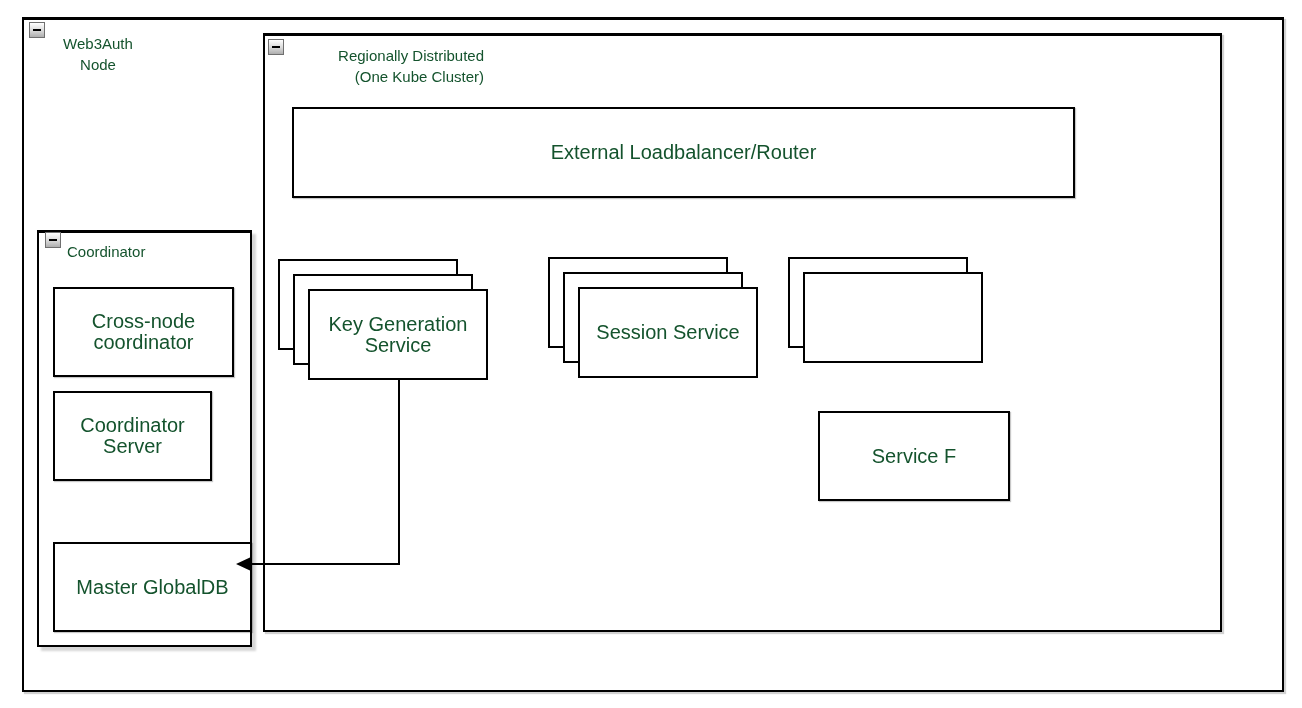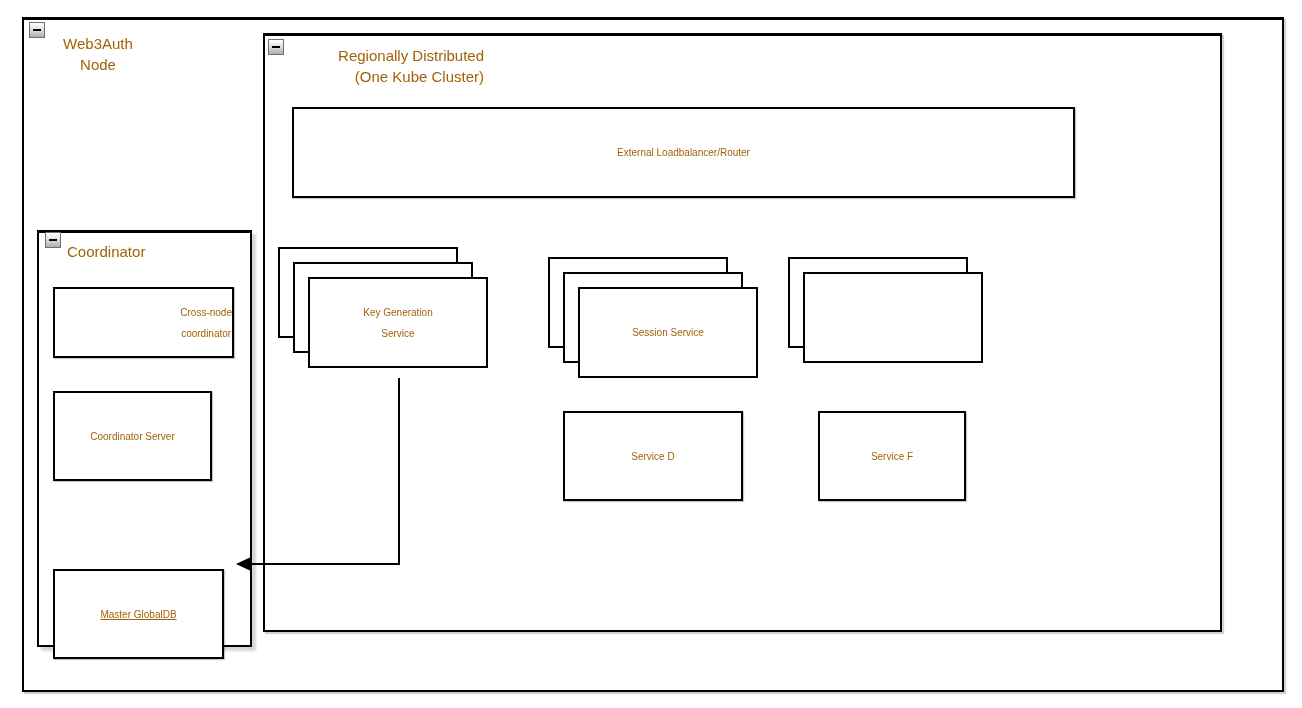--- a/index.html
+++ b/index.html
@@ -2,21 +2,21 @@
 <html><head>
 <meta charset="utf-8">
 <style>
   html, body { margin: 0; padding: 0; background: #ffffff; }
   .canvas {
     position: relative;
     width: 1302px;
     height: 708px;
     background: #ffffff;
     font-family: "Liberation Sans", "DejaVu Sans", sans-serif;
-    color: #a16207;
+    color: #14532d;
     overflow: hidden;
   }
   .canvas * { box-sizing: border-box; }
 
   
   .group {
     position: absolute;
     background: #ffffff;
     border: 2px solid #000000;
     border-top-width: 3px;
@@ -56,21 +56,21 @@
     position: absolute;
     background: #ffffff;
     border: 2px solid #000000;
     box-shadow: 1px 1px 1px rgba(0,0,0,0.22);
     display: flex;
     align-items: center;
     justify-content: center;
     text-align: center;
   }
   .shape-label {
-    font-size: 10px;
+    font-size: 20px;
     line-height: 21px;
     white-space: pre-line;
   }
 
   
   .stack { position: absolute; width: 210px; height: 121px; }
   .stack .layer {
     position: absolute;
     width: 180px;
     height: 91px;
@@ -103,21 +103,21 @@
 
   <div class="group" style="left:263px; top:33px; width:959px; height:599px;"></div>
   <div class="collapse" style="left:268px; top:39px;"></div>
   <div class="group-label" style="left:294px; top:45px; width:190px; text-align:right;">Regionally Distributed
 (One Kube Cluster)</div>
 
   <div class="shape" style="left:292px; top:107px; width:783px; height:91px;">
     <span class="shape-label">External Loadbalancer/Router</span>
   </div>
 
-  <div class="stack" style="left:278px; top:247px;padding-left:12px;">
+  <div class="stack" style="left:278px; top:259px;padding-left:12px;">
     <div class="layer l0"></div>
     <div class="layer l1"></div>
     <div class="layer l2">
       <span class="shape-label">Key Generation
 Service</span>
     </div>
   </div>
 
   <div class="stack" style="left:548px; top:257px;border-radius:27px;">
     <div class="layer l0"></div>
@@ -125,42 +125,39 @@
     <div class="layer l2">
       <span class="shape-label">Session Service</span>
     </div>
   </div>
 
   <div class="stack" style="left:788px; top:257px;">
     <div class="layer l0"></div>
     <div class="layer l1"></div>
   </div>
 
-  <div class="shape" style="left:563px; top:411px; width:180px; height:90px;">
-    <span class="shape-label">Service D</span>
-  </div>
 
-  <div class="shape" style="left:818px; top:411px; width:148px; height:90px;">
+  <div class="shape" style="left:818px; top:411px; width:192px; height:90px;">
     <span class="shape-label">Service F</span>
   </div>
 
   <div class="group coordinator" style="left:37px; top:230px; width:215px; height:417px;"></div>
   <div class="collapse" style="left:45px; top:232px;"></div>
   <div class="group-label" style="left:67px; top:241px; text-align:left;">Coordinator</div>
 
-  <div class="shape" style="left:53px; top:287px; width:181px; height:71px;justify-content:flex-end;">
+  <div class="shape" style="left:53px; top:287px; width:181px; height:90px;">
     <span class="shape-label">Cross-node
 coordinator</span>
   </div>
 
   <div class="shape" style="left:53px; top:391px; width:159px; height:90px;">
     <span class="shape-label">Coordinator Server</span>
   </div>
 
-  <div class="shape" style="left:53px; top:569px; width:171px; height:90px;text-decoration:underline;">
+  <div class="shape" style="left:53px; top:542px; width:199px; height:90px;">
     <span class="shape-label">Master GlobalDB</span>
   </div>
 
   <svg class="edge-svg" viewBox="0 0 1302 708" xmlns="http://www.w3.org/2000/svg">
     <path d="M 399 378 L 399 564 L 251 564" fill="none" stroke="#000000" stroke-width="2"></path>
     <polygon points="236,564 251,557 251,571" fill="#000000"></polygon>
   </svg>
 
 </div>
 

